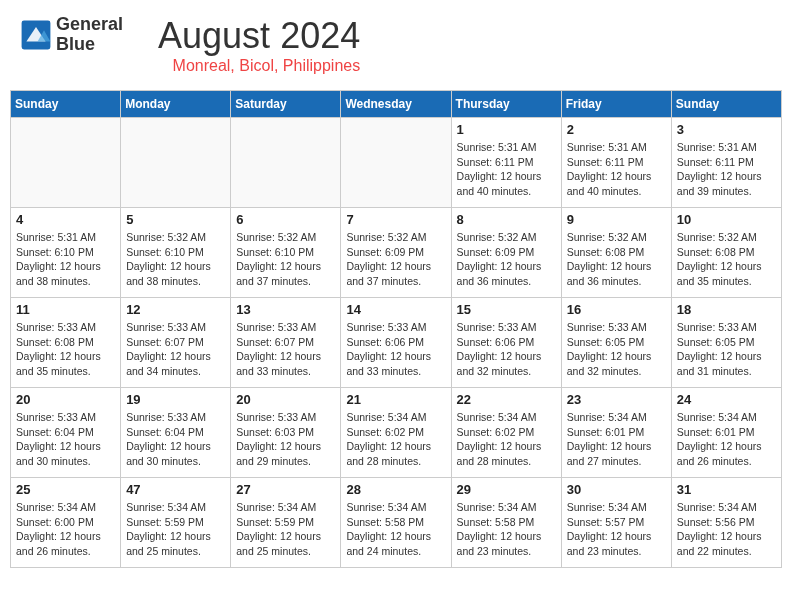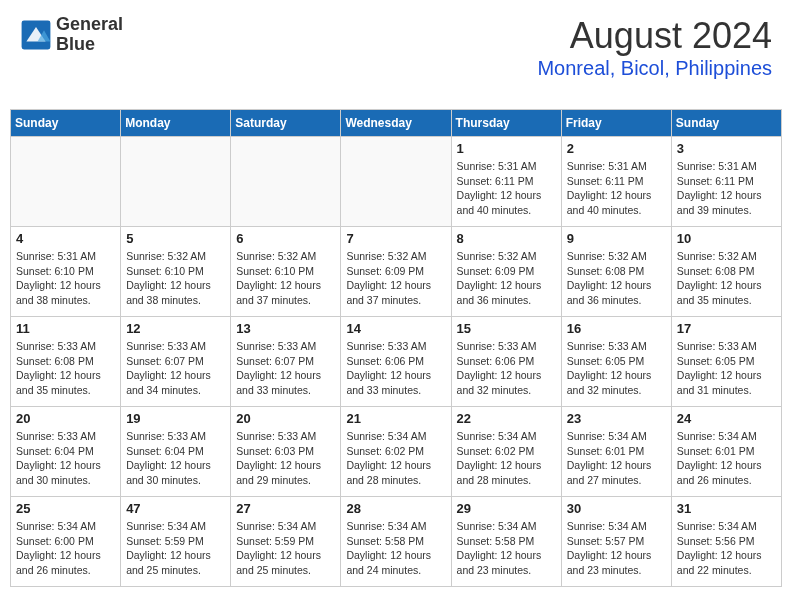--- a/index.html
+++ b/index.html
@@ -5,24 +5,25 @@
     * { box-sizing: border-box; margin: 0; padding: 0; }
     body {
       font-family: Arial, sans-serif;
       background: #fff;
       width: 792px;
       min-height: 612px;
       padding: 10px;
     }
     .header {
       display: flex;
-      justify-content: space-between;
+      justify-content: flex-start;
       align-items: flex-start;
-      margin-bottom: 24px;
+      margin-bottom: 10px;
       padding: 5px 10px;
+      gap: 35px;
     }
     .logo {
       display: flex;
       align-items: center;
       gap: 4px;
     }
     .logo-text {
       font-size: 18px;
       font-weight: bold;
       color: #333;
@@ -34,22 +35,22 @@
     }
     .title-block {
       text-align: right;
     }
     .month-year {
       font-size: 36px;
       font-weight: normal;
       color: #333;
     }
     .location {
-      font-size: 20px;
-      color: #1d4ed8;
+      font-size: 16px;
+      color: #ef4444;
     }
     .calendar {
       width: 100%;
       border-collapse: collapse;
       font-size: 11px;
       border-radius: 12px;
     }
     .calendar th {
       background-color: #1a6bb5;
       color: #fff;
@@ -231,21 +232,21 @@
 and 32 minutes.</div>
         </td>
         <td>
           <span class="day-num">16</span>
           <div class="day-info" style="white-space: pre-line;">Sunrise: 5:33 AM
 Sunset: 6:05 PM
 Daylight: 12 hours
 and 32 minutes.</div>
         </td>
         <td>
-          <span class="day-num">17</span>
+          <span class="day-num">18</span>
           <div class="day-info" style="white-space: pre-line;">Sunrise: 5:33 AM
 Sunset: 6:05 PM
 Daylight: 12 hours
 and 31 minutes.</div>
         </td>
       </tr>
       <tr>
         <td>
           <span class="day-num">20</span>
           <div class="day-info" style="white-space: pre-line;">Sunrise: 5:33 AM

